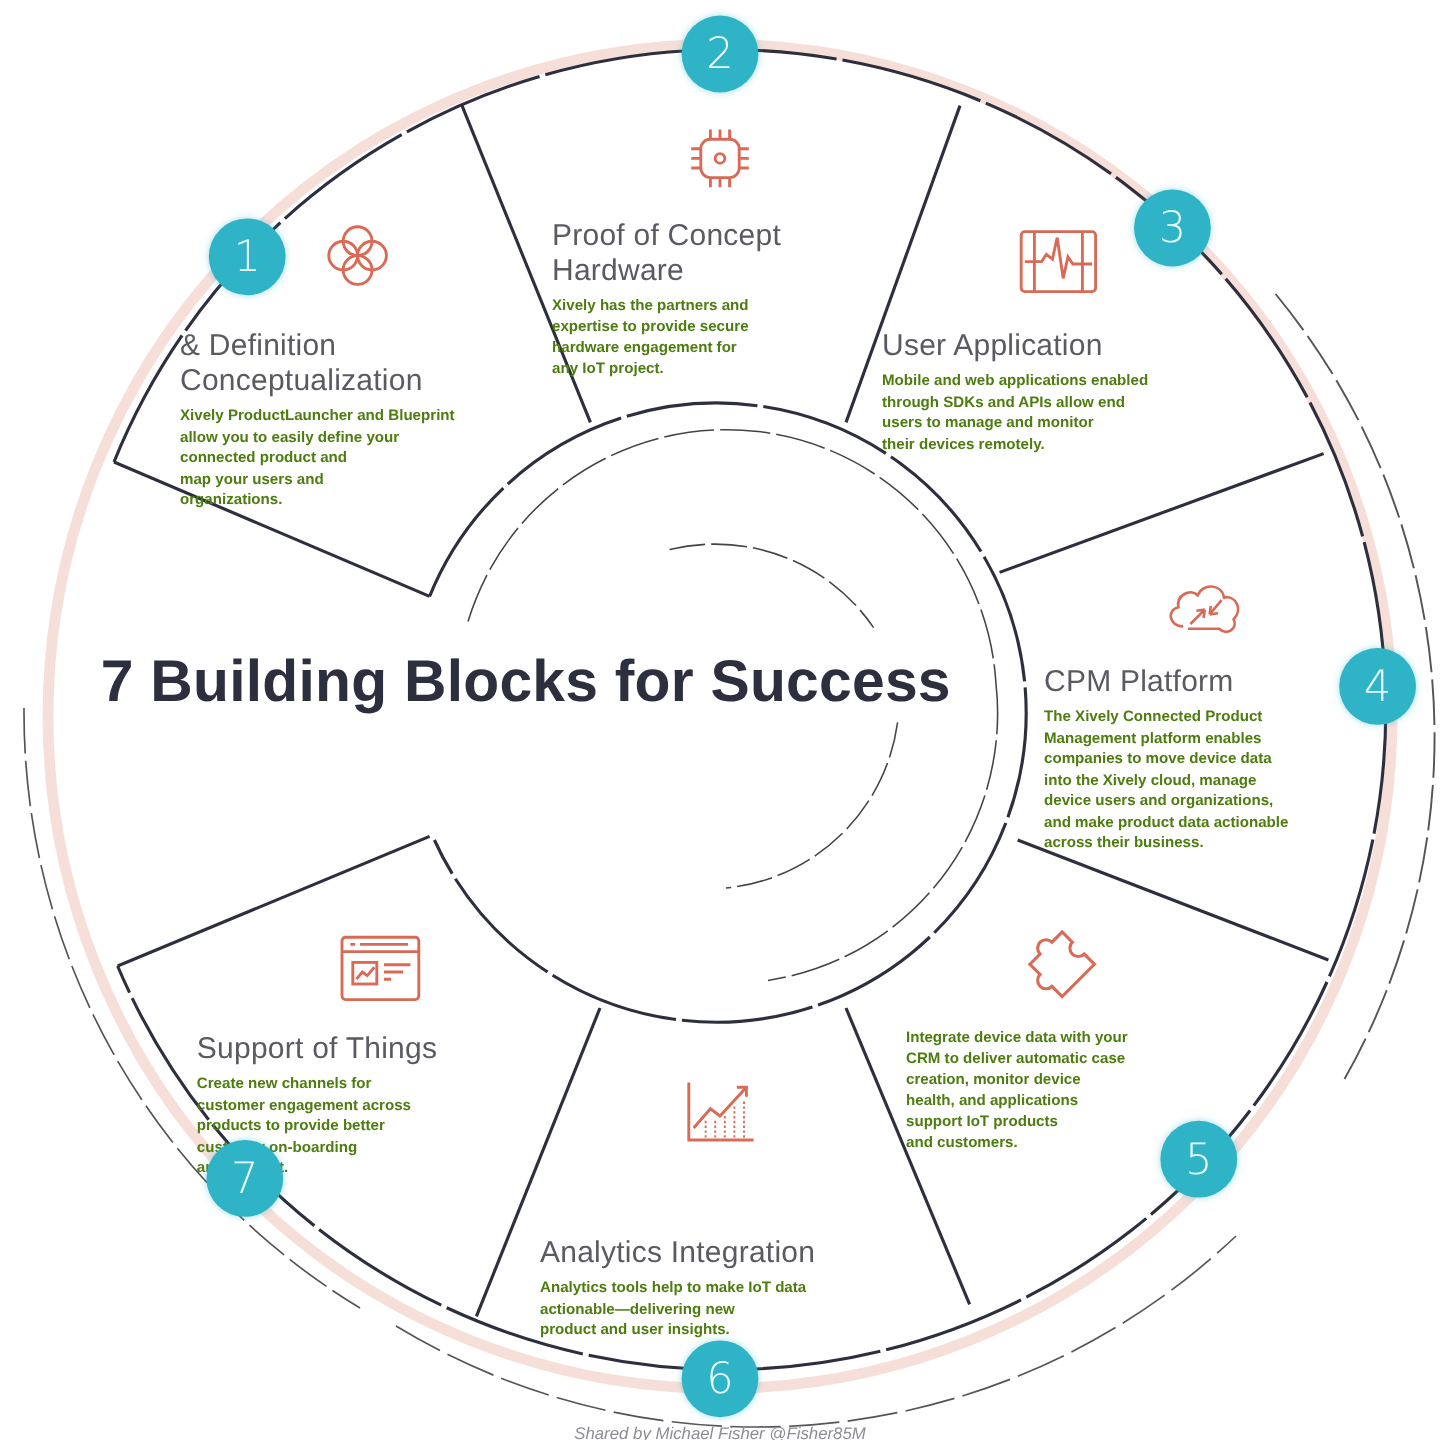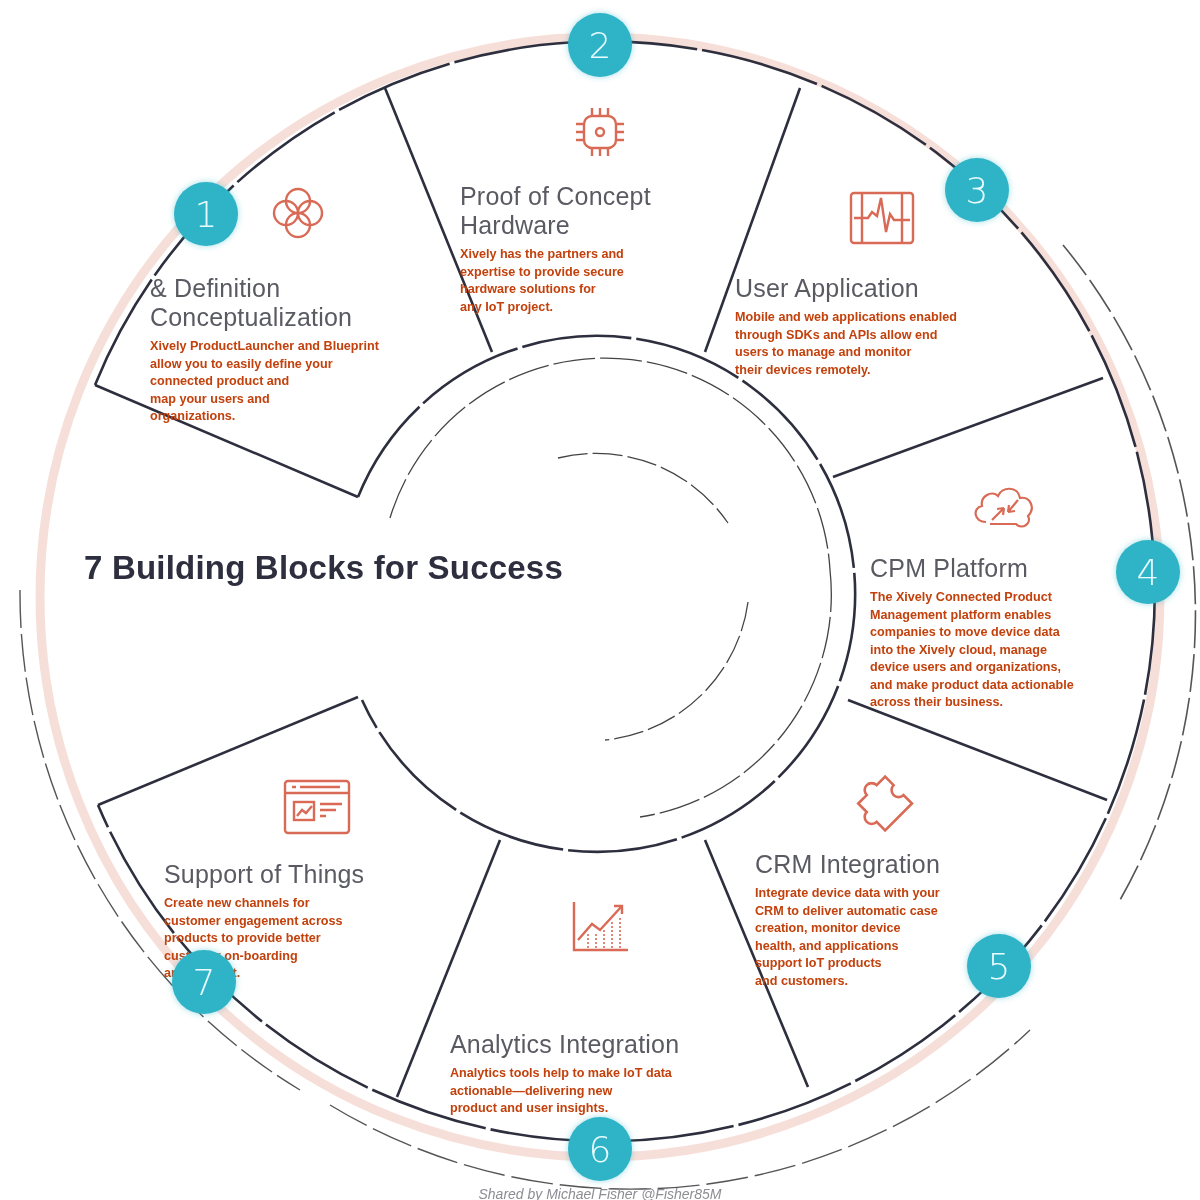--- a/index.html
+++ b/index.html
@@ -5,23 +5,23 @@
   html, body { margin:0; padding:0; background:#ffffff; }
   body { width:1200px; height:1200px; position:relative; overflow:hidden;
          font-family:"Liberation Sans", sans-serif; color:#3c3c46; }
   svg.bg { position:absolute; left:0; top:0; }
   .badge { position:absolute; width:64px; height:64px; border-radius:50%;
            background:#2fb3c6; color:#e8fbff; font-size:36px; font-weight:300;
            display:flex; align-items:center; justify-content:center;
            box-shadow:0 0 6px rgba(47,179,198,0.45); font-family:"DejaVu Sans", sans-serif; }
   .block { position:absolute; text-align:left; }
   .block .heading { font-size:25px; color:#5a5a63; font-weight:normal; line-height:29px; letter-spacing:0.2px; }
-  .block .desc { font-size:12.6px; color:#c2410c; line-height:17.5px; margin-top:6px; font-weight:bold; }
+  .block .desc { font-size:12.6px; color:#4d7c0f; line-height:17.5px; margin-top:6px; font-weight:bold; }
   .icon { position:absolute; }
-  .title { position:absolute; left:84px; top:540px; font-size:33px; font-weight:bold;
+  .title { position:absolute; left:84px; top:540px; font-size:49px; font-weight:bold;
            color:#2d2f3e; line-height:56px; letter-spacing:0.2px; }
   .credit { position:absolute; left:0; width:1200px; top:1186px; text-align:center;
             font-size:14px; font-style:italic; color:#8c8c94; }
 </style>
 </head>
 <body>
 
 <svg class="bg" width="1200" height="1200" viewBox="0 0 1200 1200">
 
   <circle cx="600" cy="597" r="560" fill="none" stroke="#f6d9d2" stroke-width="9" opacity="0.85"></circle>
@@ -128,21 +128,21 @@
 </div>
 
 <div class="block" style="left:460px;top:182px;width:280px">
   <div class="heading">
     <div>Proof of Concept</div>
     <div>Hardware</div>
   </div>
   <div class="desc">
     <div>Xively has the partners and</div>
       <div>expertise to provide secure</div>
-    <div>hardware solutions for</div>
+    <div>hardware engagement for</div>
       <div>any IoT project.</div>
   </div>
 </div>
 
 <div class="block" style="left:735px;top:274px;width:310px">
   <div class="heading">User Application</div>
   <div class="desc">
     <div>Mobile and web applications enabled</div>
       <div>through SDKs and APIs allow end</div>
     <div>users to manage and monitor</div>
@@ -157,21 +157,20 @@
       <div>Management platform enables</div>
     <div>companies to move device data</div>
       <div>into the Xively cloud, manage</div>
     <div>device users and organizations,</div>
       <div>and make product data actionable</div>
     <div>across their business.</div>
   </div>
 </div>
 
 <div class="block" style="left:755px;top:850px;width:270px">
-  <div class="heading">CRM Integration</div>
   <div class="desc">
     <div>Integrate device data with your</div>
       <div>CRM to deliver automatic case</div>
     <div>creation, monitor device</div>
       <div>health, and applications</div>
     <div>support IoT products</div>
       <div>and customers.</div>
   </div>
 </div>
 

